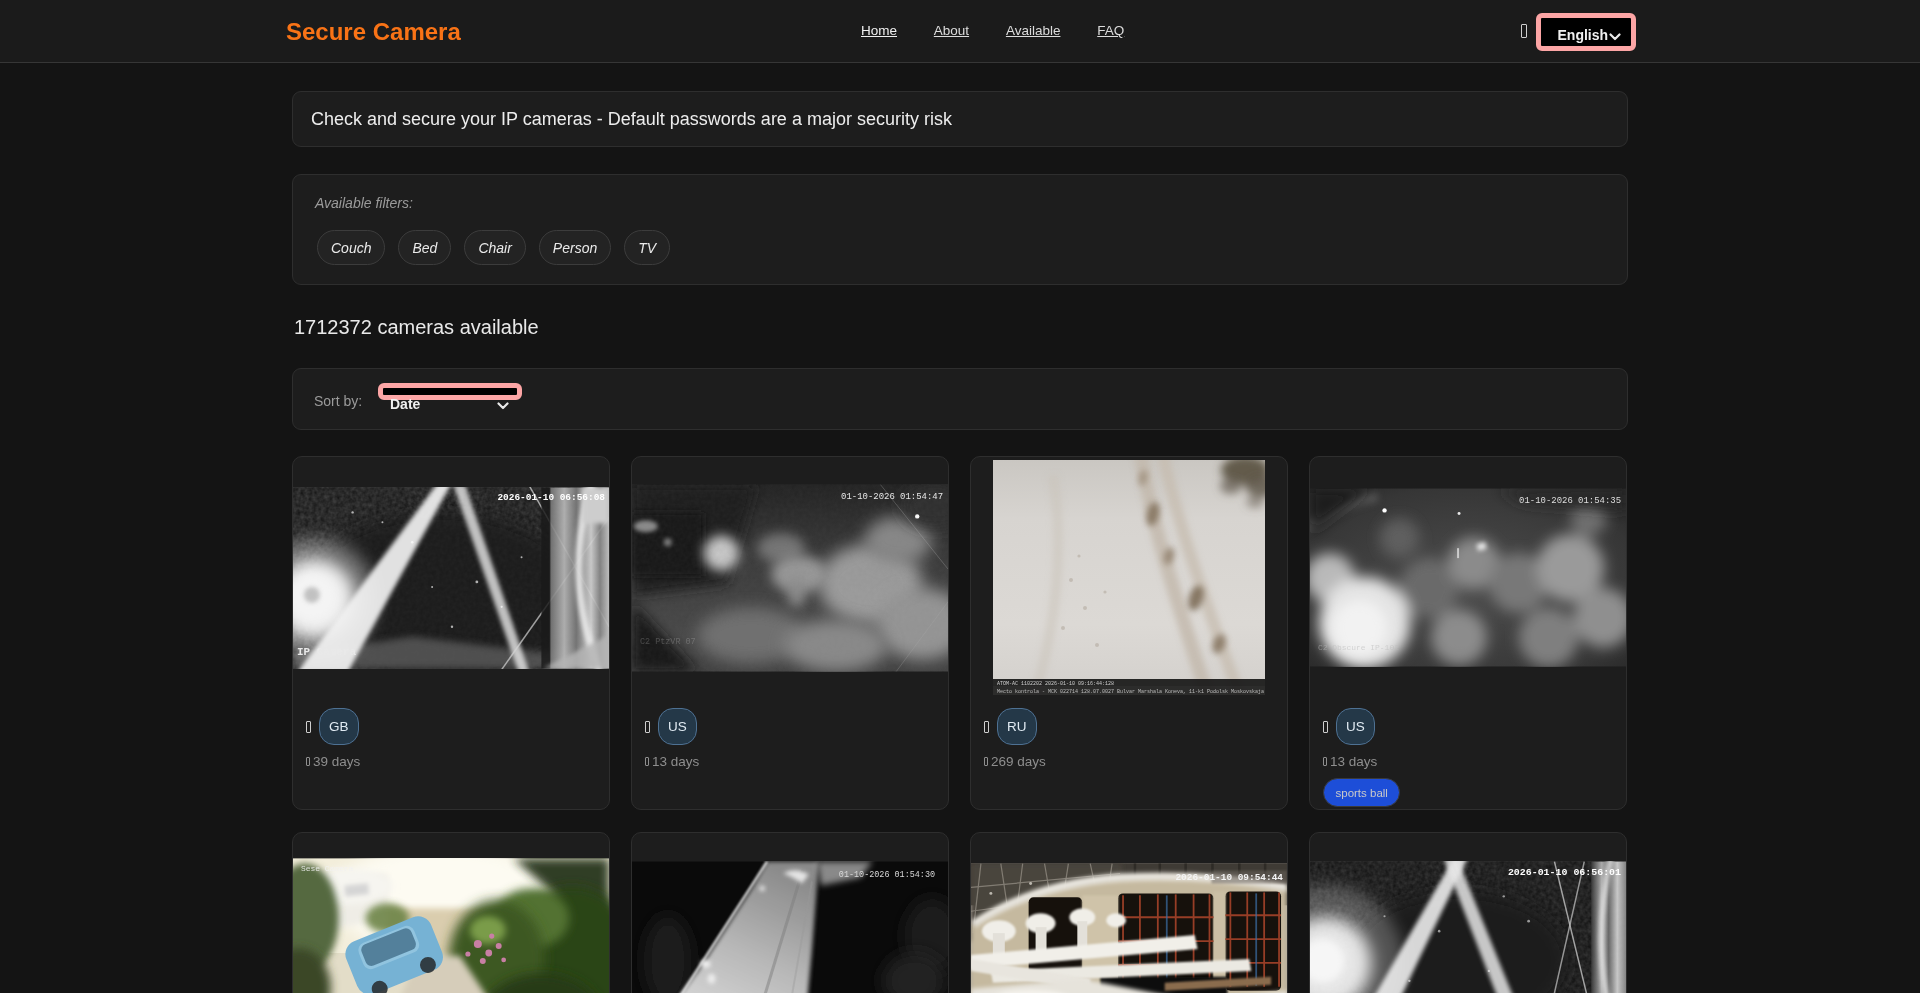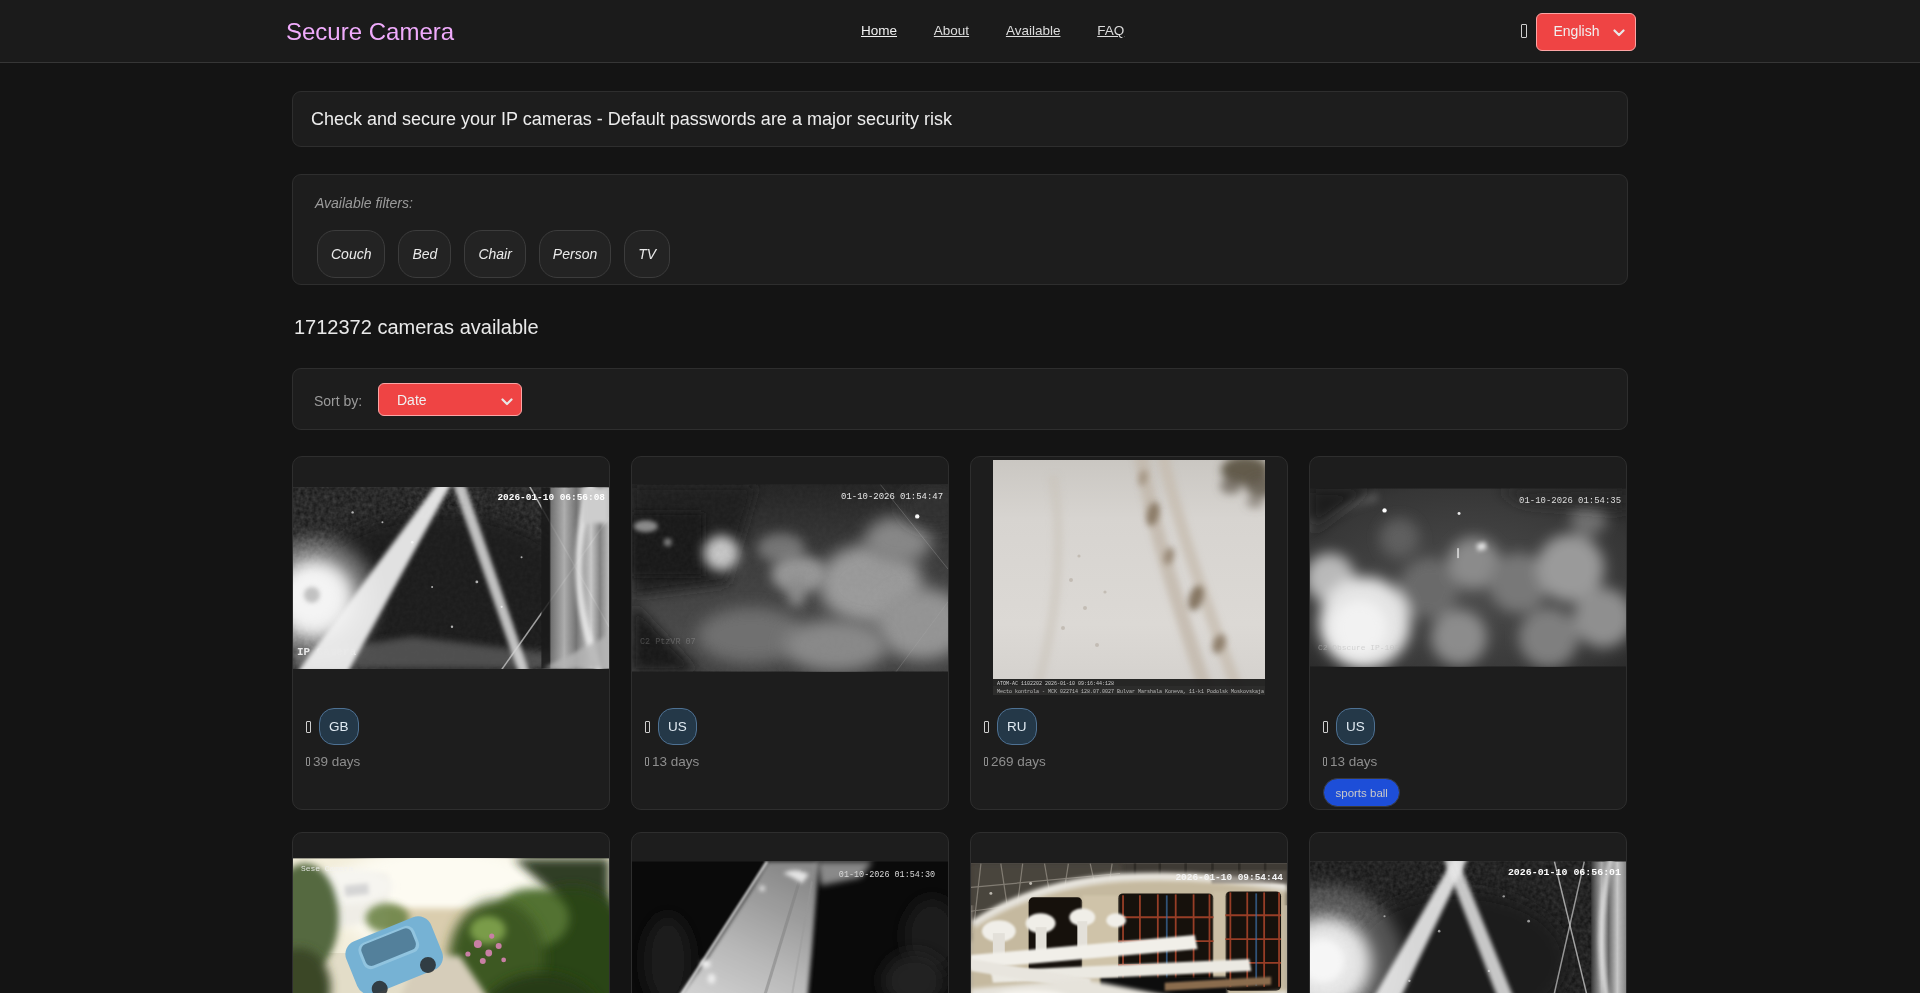--- a/index.html
+++ b/index.html
@@ -1,41 +1,41 @@
 <!DOCTYPE html>
 <html><head>
 <meta charset="utf-8">
 <style>
   * { margin:0; padding:0; box-sizing:border-box; }
   html,body { width:1920px; height:993px; overflow:hidden; background:#141414;
     font-family:"Liberation Sans", sans-serif; position:relative; }
   
   .nav { position:absolute; left:0; top:0; width:1920px; height:63px;
     background:#1b1b1b; border-bottom:1px solid #363636; }
-  .brand { position:absolute; left:286px; top:18px; font-size:24px; font-weight:normal; color:#f0abfc;text-align:center; }
+  .brand { position:absolute; left:286px; top:18px; font-size:24px; font-weight:bold; color:#f97316;text-align:center; }
   .navlinks { position:absolute; top:21px; left:861px; }
   .navlinks span { display:inline-block; font-size:13.5px; color:#dcdcdc; margin-right:36.8px;text-decoration:underline; }
   .tofu { display:inline-block; border:1px solid #cfcfcf; border-radius:1px; }
-  .sel { position:absolute; background:#ef4444; border:1px solid #fca5a5; border-radius:6px;
-    color:#f0f0f0; font-size:14px; }
+  .sel { position:absolute; background:#000000; border:5px solid #fca5a5; border-radius:6px;
+    color:#f0f0f0; font-size:14px;font-weight:bold; }
   .chev { position:absolute; }
   
   .box { position:absolute; left:292px; width:1336px; background:#1d1d1d;
     border:1px solid #2e2e2e; border-radius:9px; }
   .alert { top:91px; height:56px; line-height:54px; padding-left:18px; font-size:18px; color:#ededed; }
   .filters { top:174px; height:111px; padding:20px 22px;font-style:italic; }
   .flabel { font-size:14px; color:#9b9b9b; line-height:16px; }
   .pillrow { margin-top:19px; display:flex; gap:13px; padding-left:2px; }
-  .fpill { display:inline-flex; align-items:center; justify-content:center; height:48px;
+  .fpill { display:inline-flex; align-items:center; justify-content:center; height:35px;
     padding:0 13px; border-radius:18px; background:#232323; border:1px solid #3c3c3c;
     color:#eaeaea; font-size:14px; }
   .h4 { position:absolute; left:294px; top:317px; font-size:20px; line-height:20px; color:#e9e9e9; }
   .sortbox { top:368px; height:62px; }
   .sortlabel { position:absolute; left:314px; top:393px; font-size:14px; color:#9b9b9b; }
-  .datesel { left:378px; top:383px; width:144px; height:33px; line-height:33px; padding-left:18px; }
+  .datesel { left:378px; top:383px; width:144px; height:17px; line-height:33px; padding-left:7px; }
   
   .grid { position:absolute; left:292px; top:456px; width:1336px;
     display:grid; grid-template-columns:repeat(4,318px); column-gap:21px; row-gap:22px; }
   .card { width:318px; height:354px; background:#1d1d1d; border:1px solid #2e2e2e;
     border-radius:10px; overflow:hidden; }
   .imgbox { height:235px; margin-top:3px; display:flex; align-items:center; justify-content:center; }
   .cbody { padding:13px 13px 0 13px; }
   .crow { display:flex; align-items:center; color:#cfcfcf; }
   .cpill { display:inline-flex; align-items:center; justify-content:center; height:37px;
     padding:0 9px; border-radius:15px; background:#243848; border:1px solid #4e7193;

